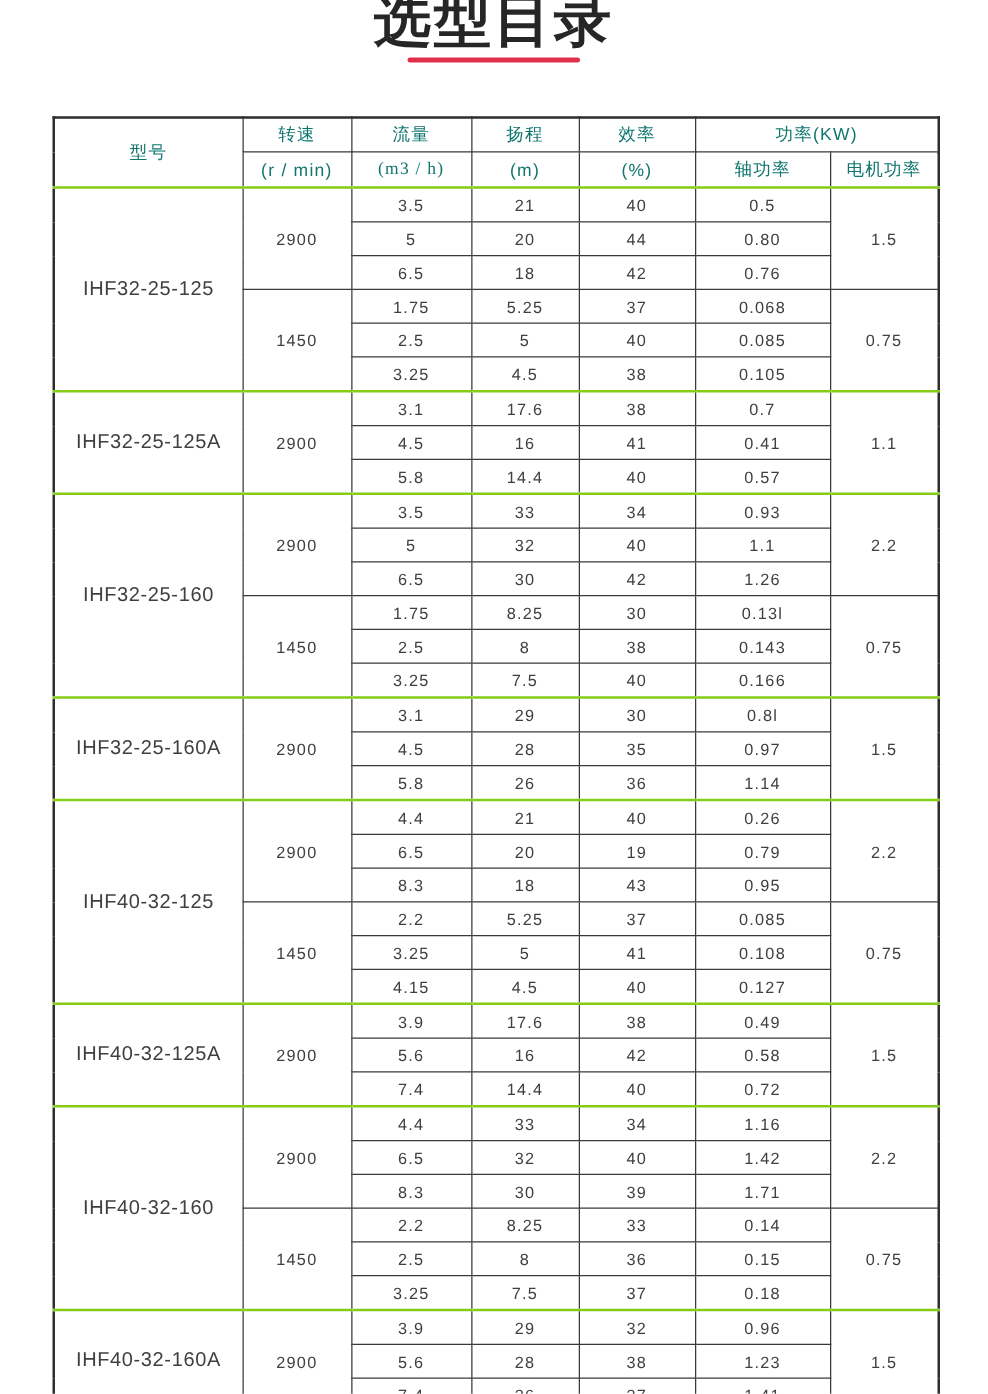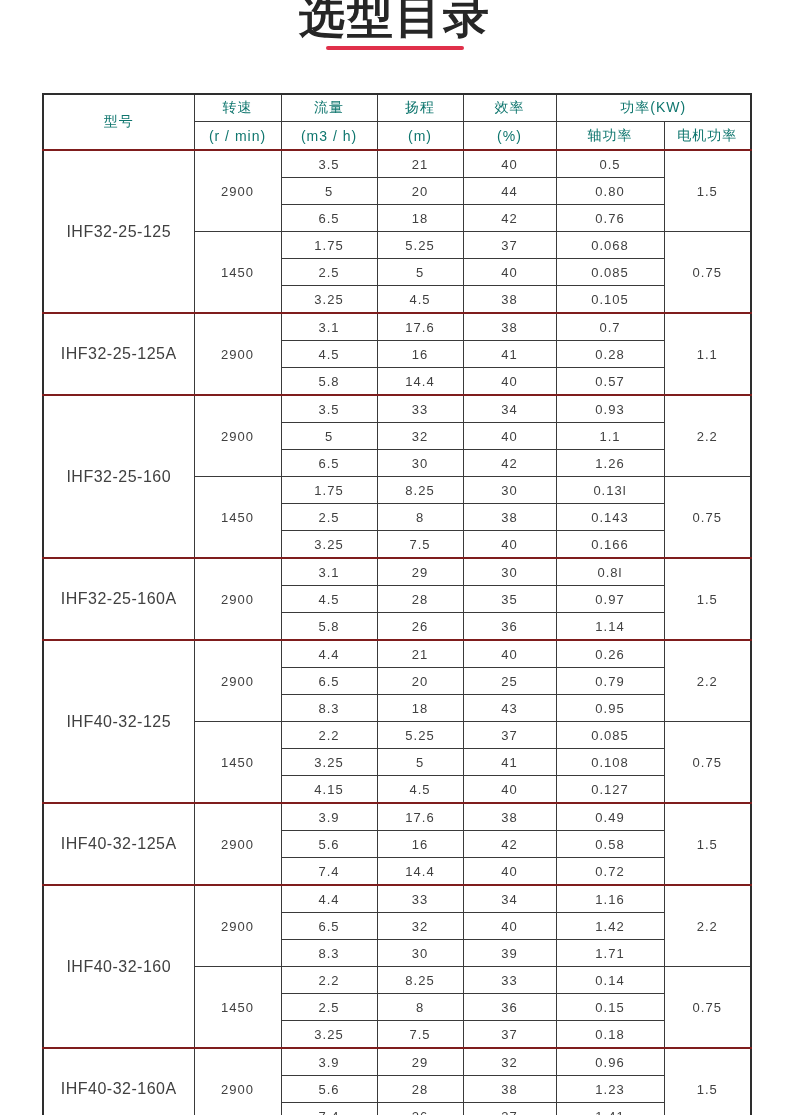--- a/index.html
+++ b/index.html
@@ -53,23 +53,23 @@
     letter-spacing: 1px;
   }
   .catalog td {
     font-size: 13px;
     color: #404040;
     letter-spacing: 1px;
     height: 26px;
   }
   tr.hrow1 th { height: 26px; }
   tr.hrow2 th { height: 27px; }
-  tr.hrow3 th { height: 24px; }
+  tr.hrow3 th { height: 24px; font-family: Liberation Serif, serif; }
   td.model-cell { letter-spacing: 0.5px; font-size: 16px; }
-  tr.block-start td { border-top: 2px solid #7f1d1d; }
+  tr.block-start td { border-top: 2px solid #84cc16; }
 </style>
 </head>
 <body>
 
 <h1 class="page-title">选型目录</h1>
 <div class="title-underline" style="background: rgb(224, 48, 74);"></div>
 
 <table class="catalog">
   <colgroup>
     <col style="width:151px">
@@ -148,21 +148,21 @@
         <td class="flow-cell">3.1</td>
         <td class="head-cell">17.6</td>
         <td class="efficiency-cell">38</td>
         <td class="shaft-power-cell">0.7</td>
         <td class="motor-power-cell" rowspan="3">1.1</td>
       </tr>
       <tr>
         <td class="flow-cell">4.5</td>
         <td class="head-cell">16</td>
         <td class="efficiency-cell">41</td>
-        <td class="shaft-power-cell">0.28</td>
+        <td class="shaft-power-cell">0.41</td>
       </tr>
       <tr>
         <td class="flow-cell">5.8</td>
         <td class="head-cell">14.4</td>
         <td class="efficiency-cell">40</td>
         <td class="shaft-power-cell">0.57</td>
       </tr>
       <tr class="block-start">
         <td class="model-cell" rowspan="6">IHF32-25-160</td>
         <td class="speed-cell" rowspan="3">2900</td>
@@ -230,21 +230,21 @@
         <td class="speed-cell" rowspan="3">2900</td>
         <td class="flow-cell">4.4</td>
         <td class="head-cell">21</td>
         <td class="efficiency-cell">40</td>
         <td class="shaft-power-cell">0.26</td>
         <td class="motor-power-cell" rowspan="3">2.2</td>
       </tr>
       <tr>
         <td class="flow-cell">6.5</td>
         <td class="head-cell">20</td>
-        <td class="efficiency-cell">25</td>
+        <td class="efficiency-cell">19</td>
         <td class="shaft-power-cell">0.79</td>
       </tr>
       <tr>
         <td class="flow-cell">8.3</td>
         <td class="head-cell">18</td>
         <td class="efficiency-cell">43</td>
         <td class="shaft-power-cell">0.95</td>
       </tr>
       <tr>
         <td class="speed-cell" rowspan="3">1450</td>

